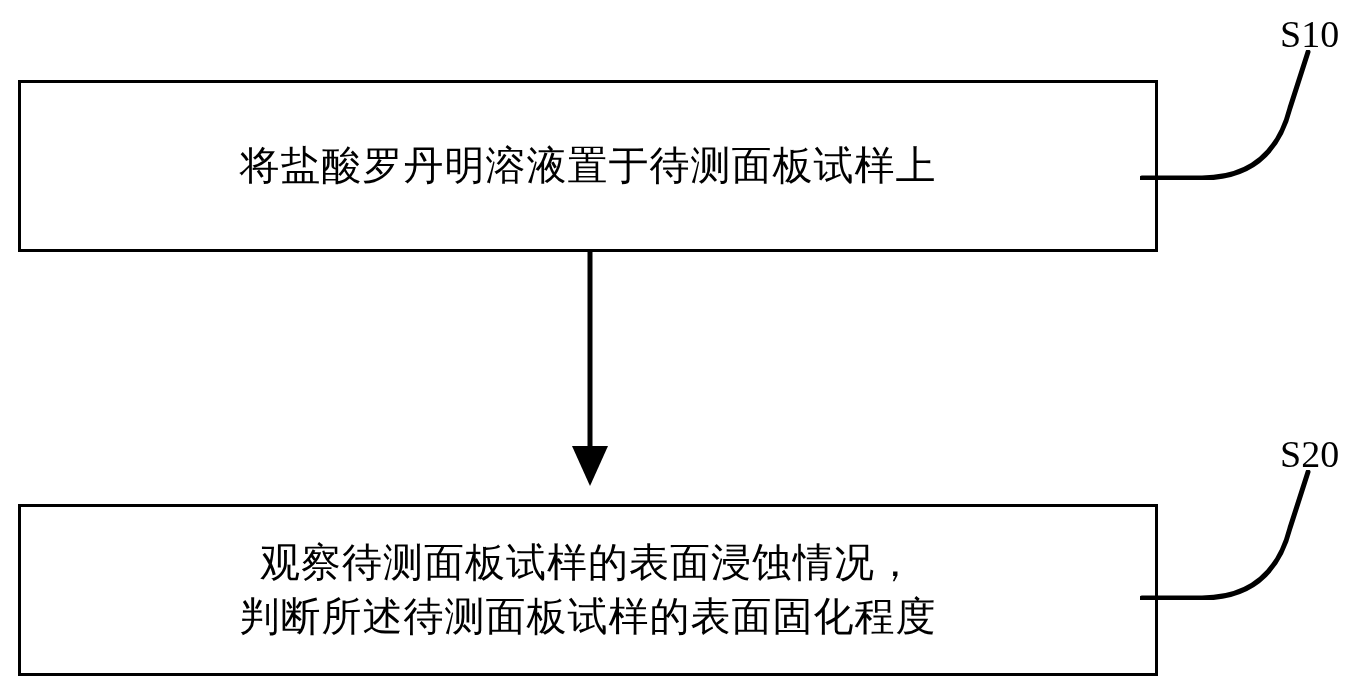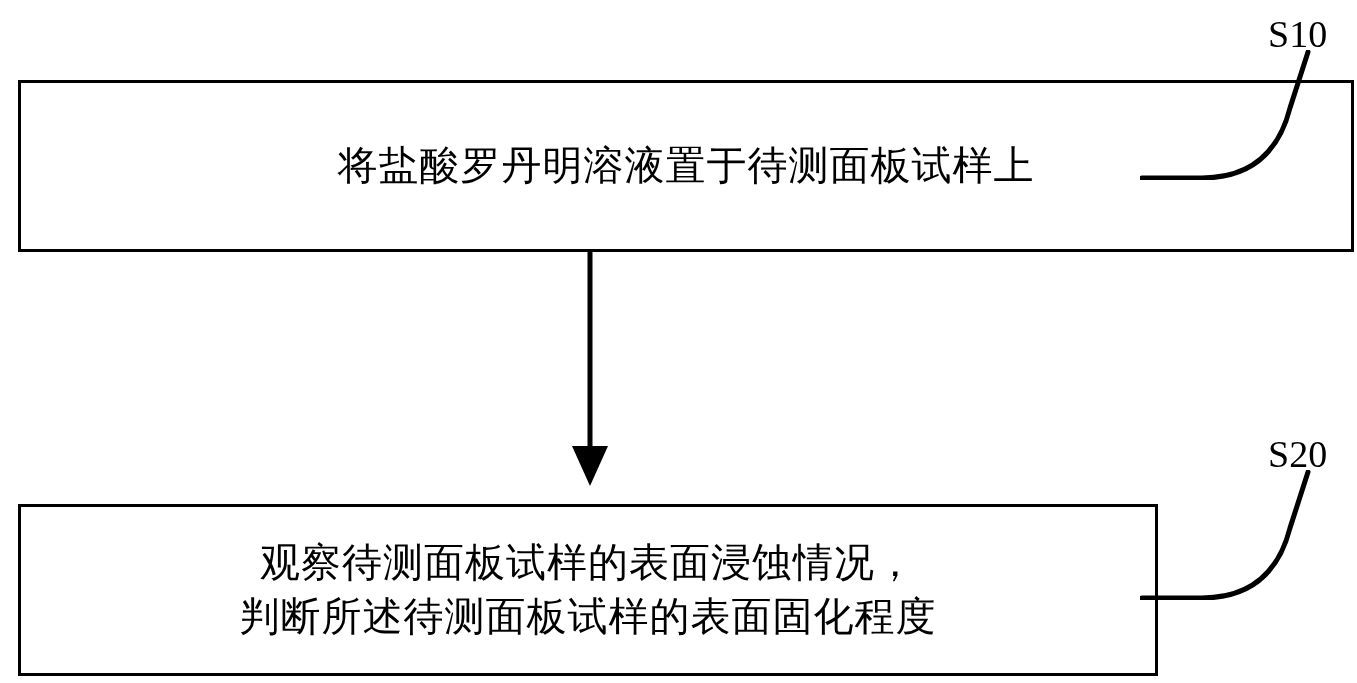--- a/index.html
+++ b/index.html
@@ -31,35 +31,36 @@
     font-size: 40px;
     line-height: 1.35;
     color: #000000;
     letter-spacing: 1px;
     white-space: pre-line;
     font-family: "Liberation Serif", "DejaVu Serif", serif;
   }
   #box-s10 {
     left: 18px;
     top: 80px;
-    width: 1336px;
+    width: 1140px;
     height: 172px;
   }
   #box-s20 {
     left: 18px;
     top: 487px;
     width: 1140px;
     height: 172px;
     margin-top: 17px;
   }
   .step-label {
     position: absolute;
     font-size: 38px;
     color: #000000;
     font-family: "Liberation Serif", "DejaVu Serif", serif;
+    margin-left: 12px;
   }
   #label-s10 {
     left: 1268px;
     top: 12px;
   }
   #label-s20 {
     left: 1268px;
     top: 432px;
     text-align: center;
   }

